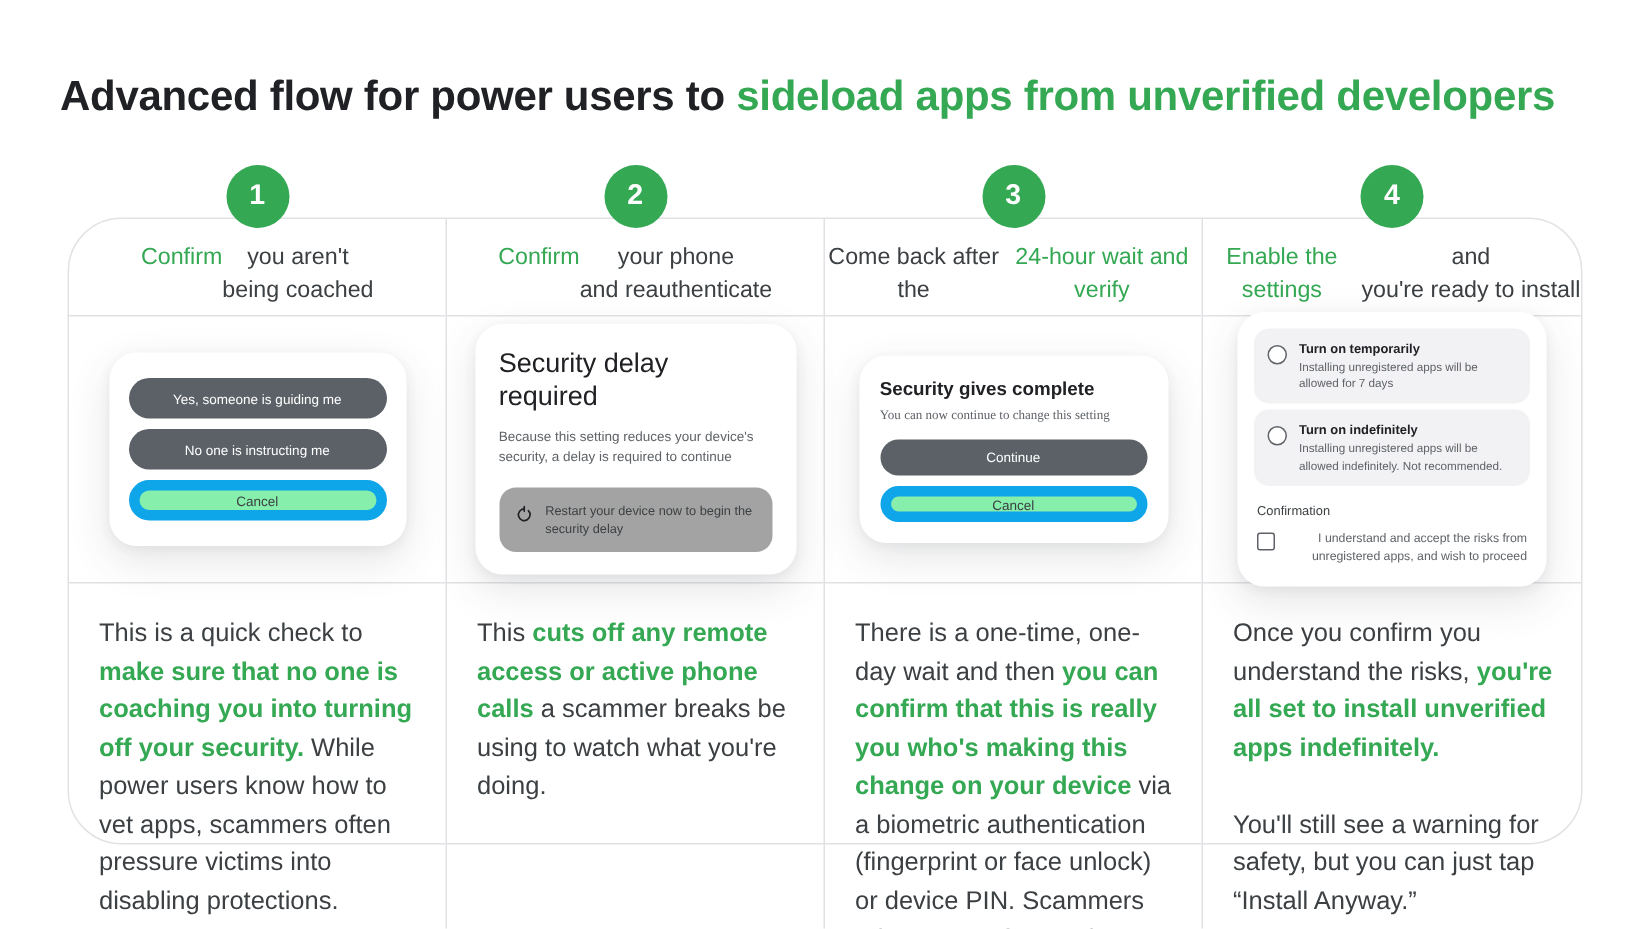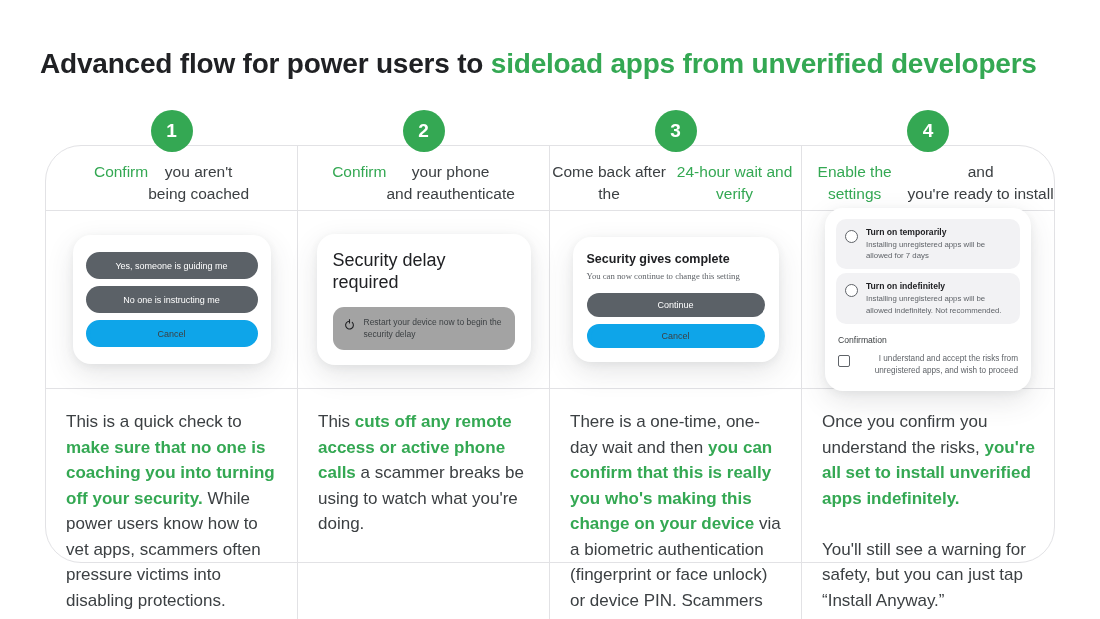--- a/index.html
+++ b/index.html
@@ -53,21 +53,21 @@
   }
 
   
   .card-dialog1{width:198px;padding:17px 13px;}
   .pill{
     display:block;width:100%;height:27px;border-radius:14px;border:none;
     font-family:inherit;font-size:9px;cursor:pointer;box-sizing:border-box;
   }
   .pill + .pill{margin-top:7px;}
   .pill.dark{background:#5b6167;color:#ffffff;}
-  .pill.outline{background:#0ea5e9;color:#3c4043;border:4px solid #0ea5e9;}
+  .pill.outline{background:#86efac;color:#3c4043;border:7px solid #0ea5e9;}
 
   
   .card-delay{width:214px;padding:16px 16px 15px;}
   .card-delay .big-title{font-size:18px;font-weight:500;color:#202124;line-height:1.22;margin:0;}
   .card-delay .body{font-size:9px;color:#5f6368;line-height:1.5;margin-top:9px;}
   .note-box{
     margin-top:13px;background:#a3a3a3;border-radius:11px;padding:9px 10px;
     display:flex;align-items:flex-start;gap:8px;
   }
   .note-box .note-text{font-size:8.5px;color:#3c4043;line-height:1.5;}
@@ -127,20 +127,21 @@
     <div class="desc rich"><span>This is a quick check to </span><span class="g">make sure that no one is coaching you into turning off your security.</span><span> While power users know how to vet apps, scammers often pressure victims into disabling protections.</span></div>
   </div>
 
   <div class="col">
     <div class="badge">2</div>
     <div class="head rich"><span class="g">Confirm</span><span> your phone
 and reauthenticate</span></div>
     <div class="shot">
       <div class="card card-delay">
         <p class="big-title">Security delay required</p>
+        <div class="body">Because this setting reduces your device's security, a delay is required to continue</div>
         <div class="note-box">
           <span class="note-icon">
             <svg width="13" height="13" viewBox="0 0 24 24">
               <path d="M12 6 a 7.2 7.2 0 1 0 5.1 2.1" fill="none" stroke="#202124" stroke-width="2" stroke-linecap="round"></path>
               <path d="M12 3 v6" fill="none" stroke="#202124" stroke-width="2" stroke-linecap="round"></path>
             </svg>
           </span>
           <span class="note-text">Restart your device now to begin the security delay</span>
         </div>
       </div>

